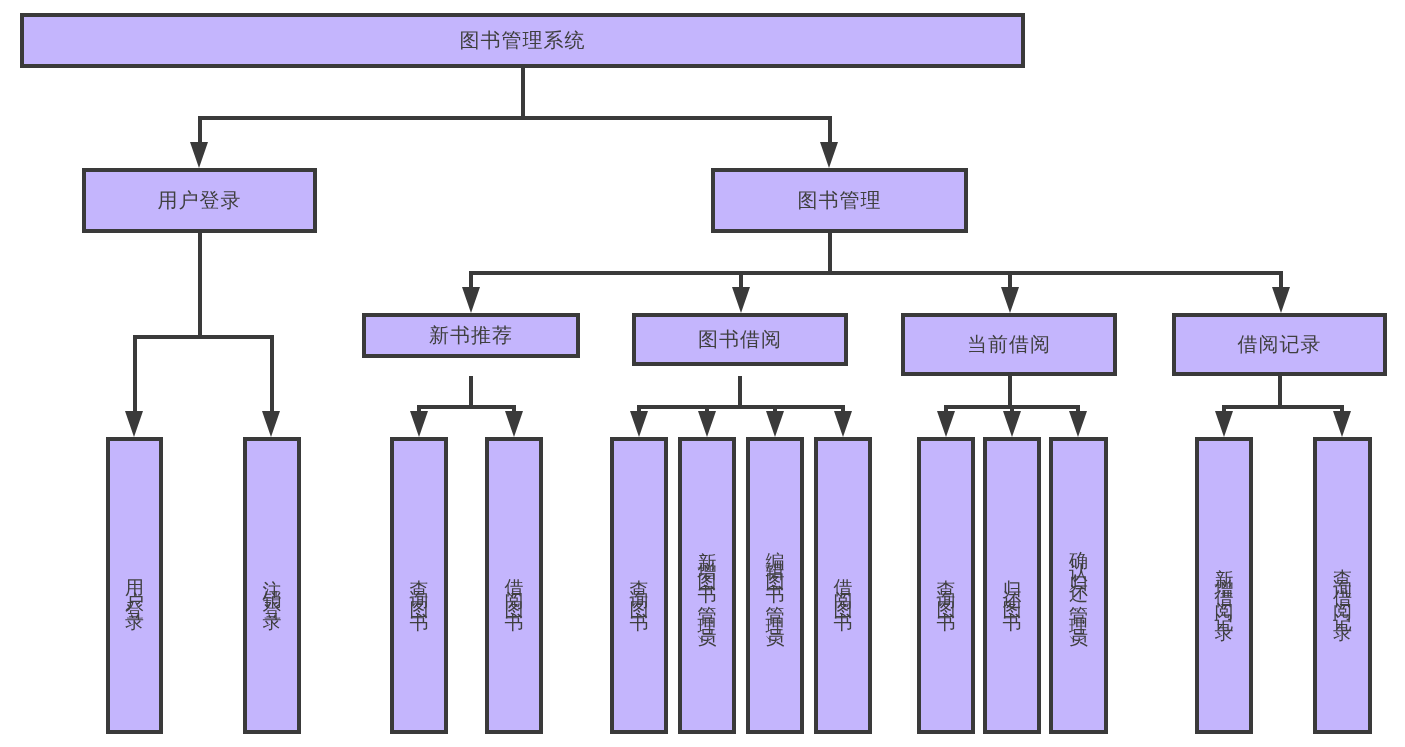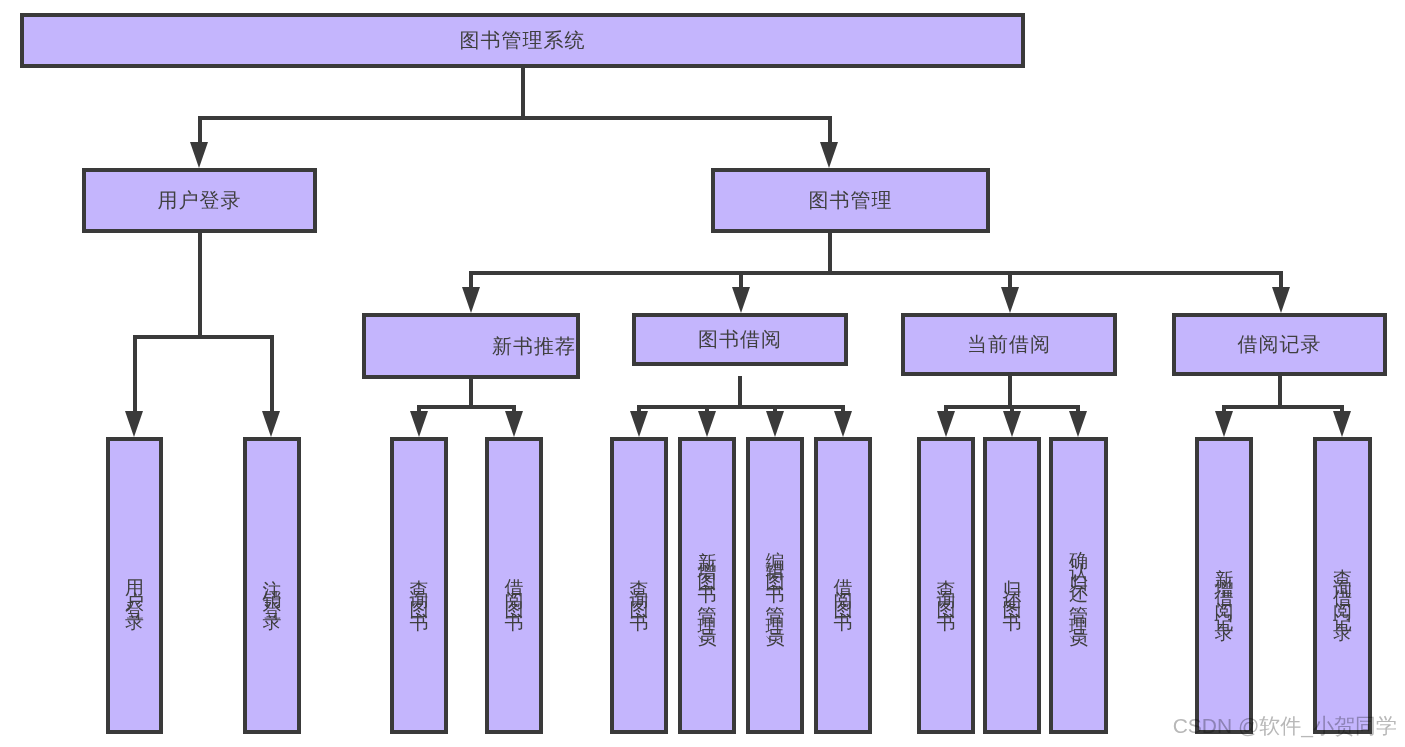--- a/index.html
+++ b/index.html
@@ -77,21 +77,21 @@
   <div class="line" style="left:521px; top:68px; width:4px; height:50px;"></div>
   <div class="line" style="left:198px; top:116px; width:634px; height:4px;"></div>
   <div class="line" style="left:198px; top:116px; width:4px; height:30px;"></div>
   <div class="arrow" style="left:190px; top:142px;"></div>
   <div class="line" style="left:828px; top:116px; width:4px; height:30px;"></div>
   <div class="arrow" style="left:820px; top:142px;"></div>
 
   <div class="box" style="left:82px; top:168px; width:235px; height:65px;">
     <span>用户登录</span>
   </div>
-  <div class="box" style="left:711px; top:168px; width:279px; height:65px;text-align:center;">
+  <div class="box" style="left:711px; top:168px; width:257px; height:65px;text-align:center;">
     <span>图书管理</span>
   </div>
 
   <div class="line" style="left:198px; top:233px; width:4px; height:104px;"></div>
   <div class="line" style="left:133px; top:335px; width:141px; height:4px;"></div>
   <div class="line" style="left:133px; top:335px; width:4px; height:79px;"></div>
   <div class="arrow" style="left:125px; top:411px;"></div>
   <div class="line" style="left:270px; top:335px; width:4px; height:79px;"></div>
   <div class="arrow" style="left:262px; top:411px;"></div>
 
@@ -99,21 +99,21 @@
   <div class="line" style="left:469px; top:271px; width:814px; height:4px;"></div>
   <div class="line" style="left:469px; top:271px; width:4px; height:18px;"></div>
   <div class="arrow" style="left:462px; top:287px;"></div>
   <div class="line" style="left:739px; top:271px; width:4px; height:18px;"></div>
   <div class="arrow" style="left:732px; top:287px;"></div>
   <div class="line" style="left:1008px; top:271px; width:4px; height:18px;"></div>
   <div class="arrow" style="left:1001px; top:287px;"></div>
   <div class="line" style="left:1279px; top:271px; width:4px; height:18px;"></div>
   <div class="arrow" style="left:1272px; top:287px;"></div>
 
-  <div class="box" style="left:362px; top:313px; width:218px; height:66px;justify-content:flex-end;">
+  <div class="box" style="left:362px; top:313px; width:218px; height:45px;">
     <span>新书推荐</span>
   </div>
   <div class="box" style="left:632px; top:313px; width:216px; height:53px;">
     <span>图书借阅</span>
   </div>
   <div class="box" style="left:901px; top:313px; width:216px; height:63px;">
     <span>当前借阅</span>
   </div>
   <div class="box" style="left:1172px; top:313px; width:215px; height:63px;">
     <span>借阅记录</span>
@@ -190,15 +190,14 @@
     <span class="vtext">确认归还（管理员）</span>
   </div>
 
   <div class="box vbox" style="left:1195px; top:437px; width:58px; height:297px;">
     <span class="vtext">新增借阅记录</span>
   </div>
   <div class="box vbox" style="left:1313px; top:437px; width:59px; height:297px;">
     <span class="vtext">查询借阅记录</span>
   </div>
 
-  <div class="watermark">CSDN @软件_小贺同学</div>
 
 </div>
 
 </body></html>

